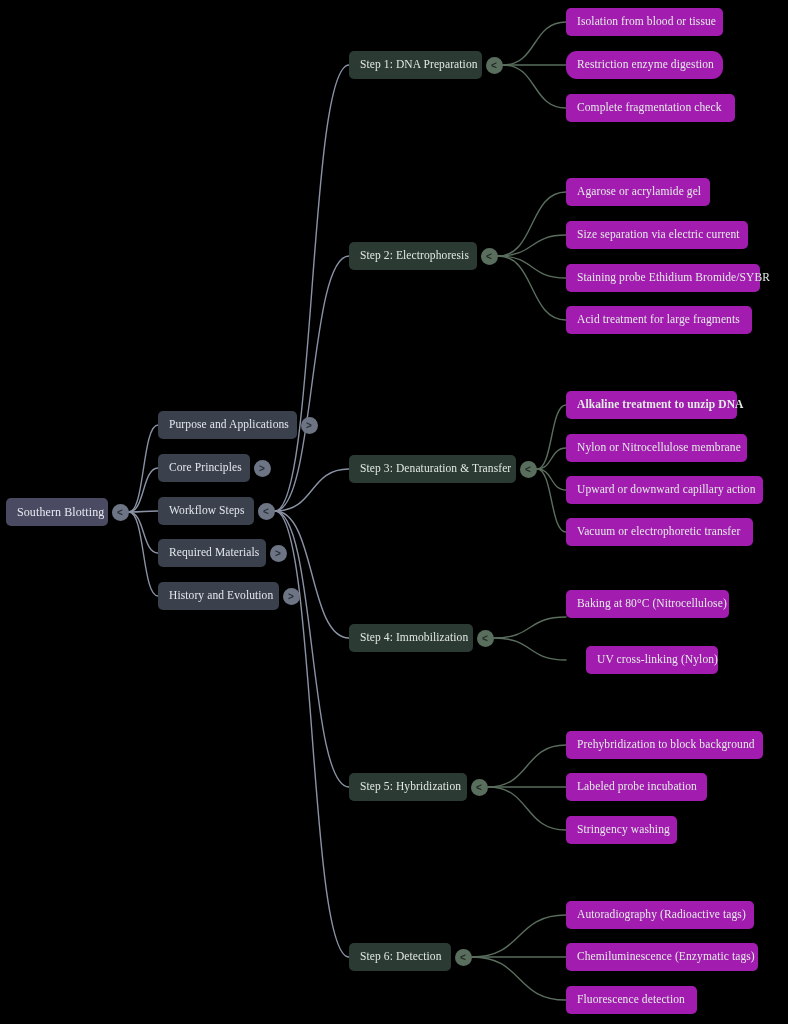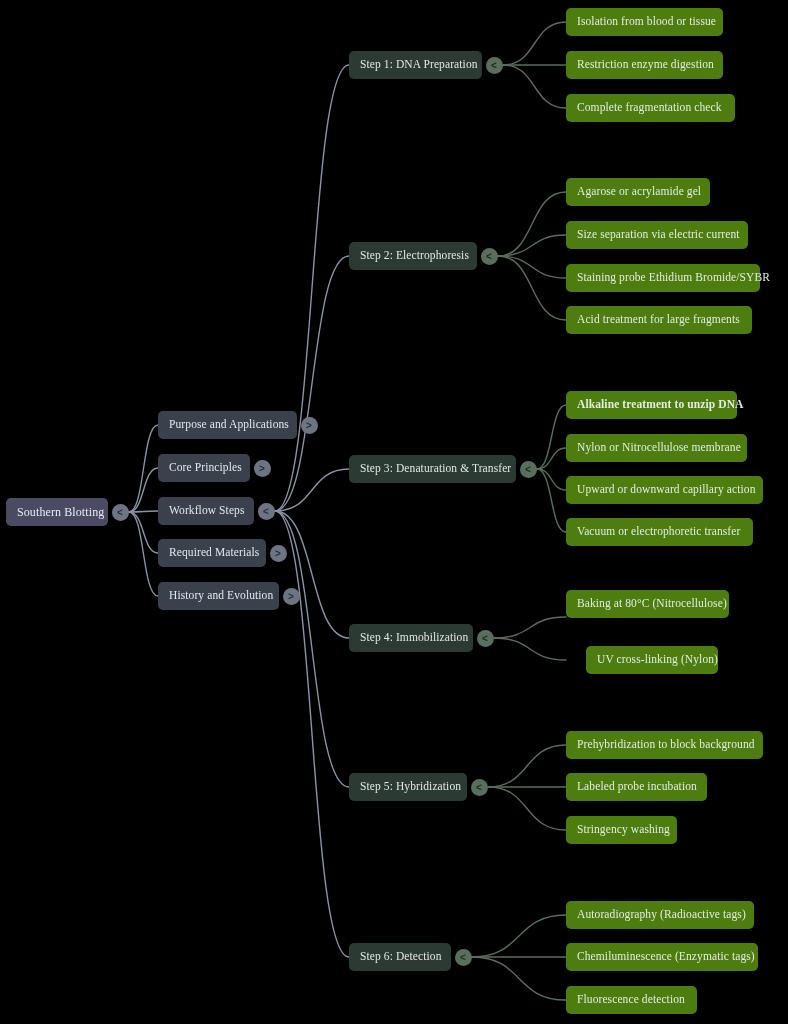--- a/index.html
+++ b/index.html
@@ -41,21 +41,21 @@
   }
   .node-l1 {
     background: #3a414d;
     color: #e4e7ec;
   }
   .node-step {
     background: #2b3a33;
     color: #e2e8e3;
   }
   .node-leaf {
-    background: #4d7c0f;
+    background: #a21caf;
     color: #e3ece5;
   }
   .toggle {
     position: absolute;
     width: 17px; height: 17px;
     border-radius: 50%;
     background: #6d7585;
     color: #2a2f3a;
     display: flex;
     align-items: center;
@@ -116,21 +116,21 @@
       <div class="toggle" style="left: 253.5px; top: 459.5px;">&gt;</div>
       <div class="node node-l1" style="left: 158px; top: 497px; width: 96px; height: 28px;">Workflow Steps</div>
       <div class="toggle" style="left: 257.5px; top: 502.5px;">&lt;</div>
       <div class="node node-l1" style="left: 158px; top: 539px; width: 108px; height: 28px;">Required Materials</div>
       <div class="toggle" style="left: 269.5px; top: 544.5px;">&gt;</div>
       <div class="node node-l1" style="left: 158px; top: 582px; width: 121px; height: 28px;">History and Evolution</div>
       <div class="toggle" style="left: 282.5px; top: 587.5px;">&gt;</div>
       <div class="node node-step" style="left: 349px; top: 51px; width: 133px; height: 28px;">Step 1: DNA Preparation</div>
       <div class="toggle toggle-green" style="left: 485.5px; top: 56.5px;">&lt;</div>
       <div class="node node-leaf" style="left: 566px; top: 8px; width: 157px; height: 28px;">Isolation from blood or tissue</div>
-      <div class="node node-leaf" style="left: 566px; top: 51px; width: 157px; height: 28px;">Restriction enzyme digestion</div>
+      <div class="node node-leaf" style="left: 566px; top: 51px; width: 157px; height: 28px; border-radius: 11px;">Restriction enzyme digestion</div>
       <div class="node node-leaf" style="left: 566px; top: 94px; width: 169px; height: 28px;">Complete fragmentation check</div>
       <div class="node node-step" style="left: 349px; top: 242px; width: 128px; height: 28px;">Step 2: Electrophoresis</div>
       <div class="toggle toggle-green" style="left: 480.5px; top: 247.5px;">&lt;</div>
       <div class="node node-leaf" style="left: 566px; top: 178px; width: 144px; height: 28px;">Agarose or acrylamide gel</div>
       <div class="node node-leaf" style="left: 566px; top: 221px; width: 182px; height: 28px;">Size separation via electric current</div>
       <div class="node node-leaf" style="left: 566px; top: 264px; width: 194px; height: 28px;">Staining probe Ethidium Bromide/SYBR</div>
       <div class="node node-leaf" style="left: 566px; top: 306px; width: 186px; height: 28px;">Acid treatment for large fragments</div>
       <div class="node node-step" style="left: 349px; top: 455px; width: 167px; height: 28px;">Step 3: Denaturation &amp; Transfer</div>
       <div class="toggle toggle-green" style="left: 519.5px; top: 460.5px;">&lt;</div>
       <div class="node node-leaf" style="left: 566px; top: 391px; width: 171px; height: 28px; font-weight: bold;">Alkaline treatment to unzip DNA</div>

